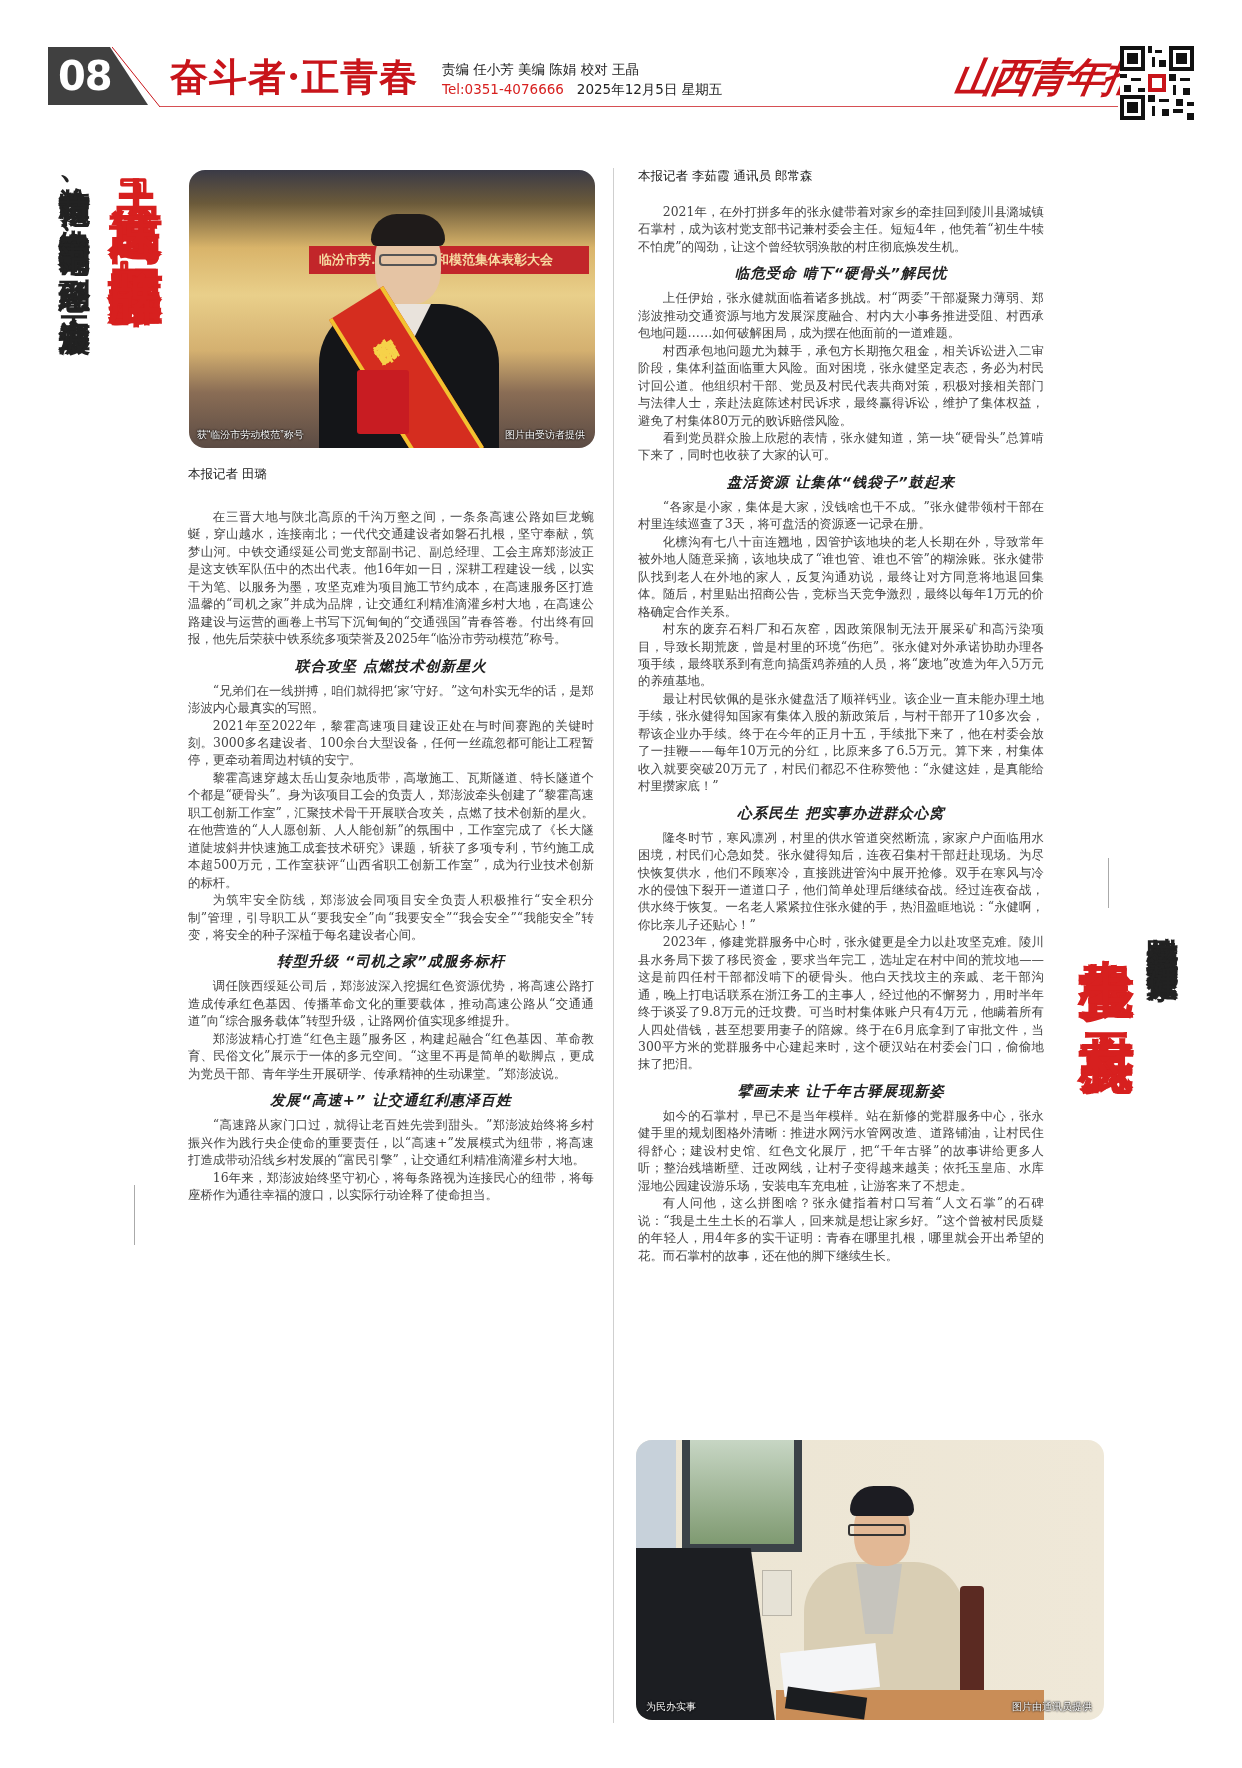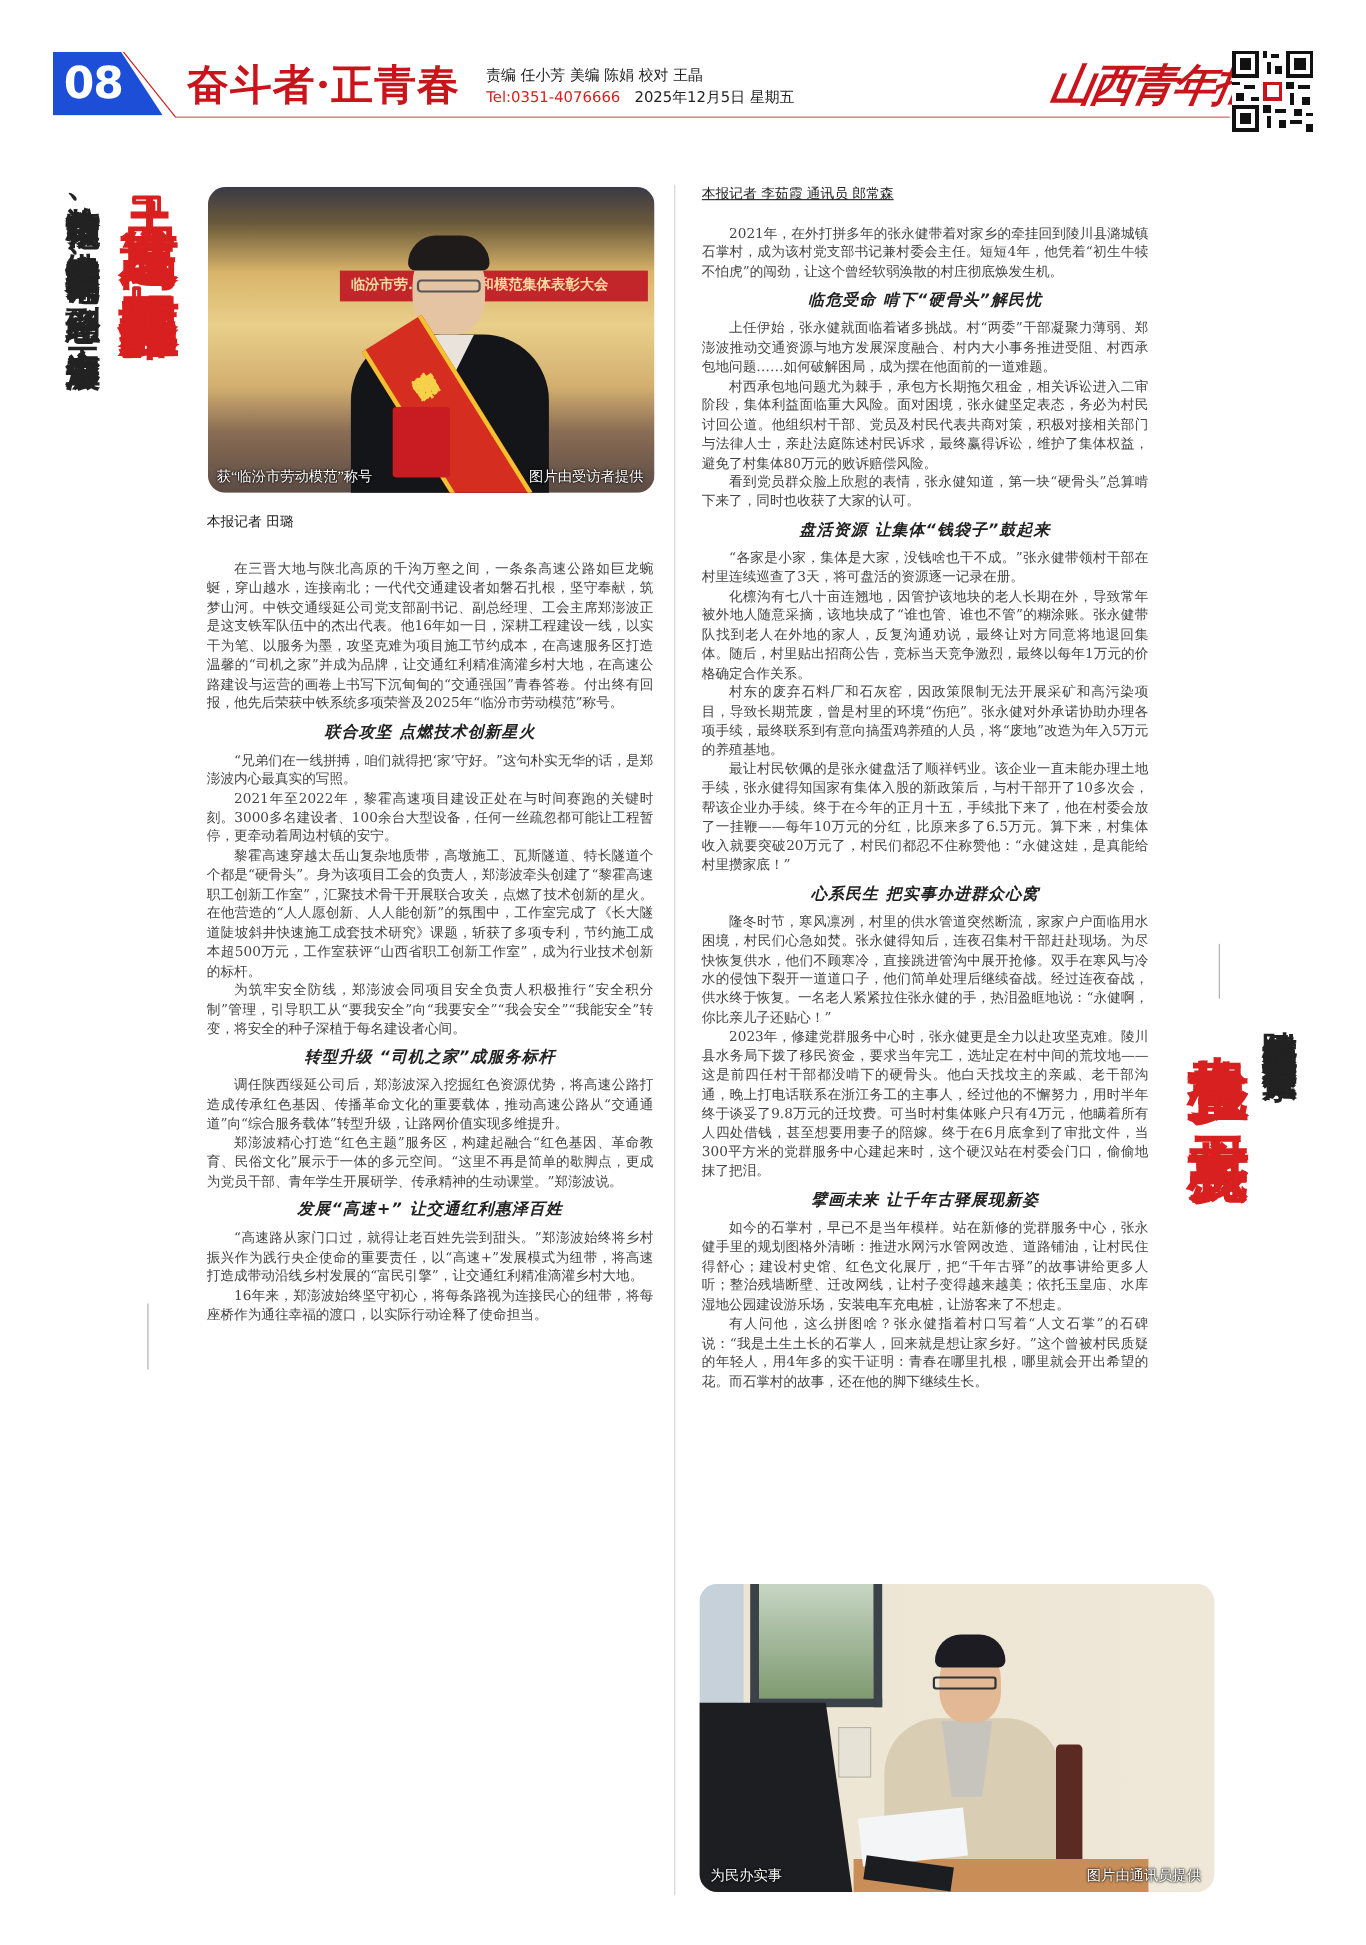--- a/index.html
+++ b/index.html
@@ -2,21 +2,21 @@
 <html><head>
 <meta charset="utf-8">
 <style>
   * { box-sizing: border-box; margin: 0; padding: 0; }
   html, body { width: 1242px; height: 1768px; background: #ffffff; overflow: hidden; }
   body { position: relative; font-family: "DejaVu Serif", "Liberation Serif", serif; color: #333; }
 
   
   .page-no {
     position: absolute; left: 48px; top: 47px; width: 100px; height: 58px;
-    background: #1d4ed8;
+    background: #404040;
     clip-path: polygon(0 0, 62% 0, 100% 100%, 0 100%);
     color: #fff; font-family: "DejaVu Sans", sans-serif; font-weight: bold;
     font-size: 40px; line-height: 58px; padding-left: 10px; letter-spacing: -1px;
   }
   .hdr-slash { position: absolute; left: 112px; top: 47px; width: 48px; height: 60px; }
   .hdr-line { position: absolute; left: 160px; top: 106px; width: 958px; height: 1px; background: #c8141a; opacity: .75; }
   .section-title {
     position: absolute; left: 170px; top: 54px; font-family: "DejaVu Serif", serif;
     font-size: 38px; font-weight: bold; color: #c8141a; letter-spacing: 1px; line-height: 46px;
   }
@@ -32,21 +32,21 @@
   
   .vtext { position: absolute; writing-mode: vertical-rl; text-orientation: upright; }
   .left-sub { left: 58px; top: 163px; font-size: 31.5px; font-weight: bold; color: #222; line-height: 34px; letter-spacing: 1.2px; font-family: "DejaVu Serif", serif; }
   .left-main { left: 104px; top: 162px; font-size: 55px; font-weight: bold; color: #d7201f; line-height: 64px; letter-spacing: 0px; font-family: "DejaVu Sans", sans-serif; }
   .right-main { left: 1075px; top: 915px; font-size: 56px; font-weight: bold; color: #d7201f; line-height: 64px; letter-spacing: 1px; font-family: "DejaVu Sans", sans-serif; }
   .right-sub { left: 1145px; top: 912px; font-size: 31.5px; font-weight: bold; color: #222; line-height: 36px; letter-spacing: 1.5px; font-family: "DejaVu Serif", serif; }
   .vline { position: absolute; width: 1px; background: #aaa; }
 
   
   .photo { position: absolute; border-radius: 16px; overflow: hidden; }
-  .photo .caption { position: absolute; bottom: 6px; font-family: Liberation Serif, serif; font-size: 13px; color: #fff; text-shadow: 0 0 2px #000, 0 0 2px #000; }
+  .photo .caption { position: absolute; bottom: 6px; font-family: Liberation Sans, sans-serif; font-size: 10px; color: #fff; text-shadow: 0 0 2px #000, 0 0 2px #000; }
   .photo1 { left: 189px; top: 170px; width: 406px; height: 278px;
     background:
       radial-gradient(ellipse 90px 110px at 205px 120px, rgba(0,0,0,0) 0, rgba(0,0,0,0) 100%),
       linear-gradient(180deg, #3a3a46 0%, #6b5a3a 12%, #d9b46a 28%, #e9cf8a 45%, #d4b070 65%, #8a6d55 80%, #5b4b44 100%);
   }
   .photo1 .banner { position: absolute; left: 120px; top: 76px; width: 280px; height: 28px; background: #c2262a; color: #f6d9a0; font-size: 13px; font-weight: bold; line-height: 28px; padding-left: 10px; font-family: "DejaVu Serif", serif; }
   .photo1 .person-head { position: absolute; left: 186px; top: 50px; width: 66px; height: 84px; background: #e5c4a4; border-radius: 46% 46% 40% 40%; }
   .photo1 .person-hair { position: absolute; left: 182px; top: 44px; width: 74px; height: 32px; background: #1f1b1a; border-radius: 40px 40px 10px 10px; }
   .photo1 .glasses { position: absolute; left: 190px; top: 84px; width: 58px; height: 12px; border: 2px solid #555; border-radius: 4px; }
   .photo1 .person-body { position: absolute; left: 130px; top: 134px; width: 180px; height: 160px; background: #141518; border-radius: 60px 60px 0 0; }
@@ -167,21 +167,21 @@
   <h3>转型升级 “司机之家”成服务标杆</h3>
   <p>调任陕西绥延公司后，郑澎波深入挖掘红色资源优势，将高速公路打造成传承红色基因、传播革命文化的重要载体，推动高速公路从“交通通道”向“综合服务载体”转型升级，让路网价值实现多维提升。</p>
   <p>郑澎波精心打造“红色主题”服务区，构建起融合“红色基因、革命教育、民俗文化”展示于一体的多元空间。“这里不再是简单的歇脚点，更成为党员干部、青年学生开展研学、传承精神的生动课堂。”郑澎波说。</p>
   <h3>发展“高速+” 让交通红利惠泽百姓</h3>
   <p>“高速路从家门口过，就得让老百姓先尝到甜头。”郑澎波始终将乡村振兴作为践行央企使命的重要责任，以“高速+”发展模式为纽带，将高速打造成带动沿线乡村发展的“富民引擎”，让交通红利精准滴灌乡村大地。</p>
   <p>16年来，郑澎波始终坚守初心，将每条路视为连接民心的纽带，将每座桥作为通往幸福的渡口，以实际行动诠释了使命担当。</p>
 </div>
 
 <div class="divider"></div>
 
-<div class="byline" style="left:638px; top:168px;text-decoration:underline;">本报记者 李茹霞 通讯员 郎常森</div>
+<div class="byline" style="left:638px; top:168px;">本报记者 李茹霞 通讯员 郎常森</div>
 <div class="col col-right">
   <p>2021年，在外打拼多年的张永健带着对家乡的牵挂回到陵川县潞城镇石掌村，成为该村党支部书记兼村委会主任。短短4年，他凭着“初生牛犊不怕虎”的闯劲，让这个曾经软弱涣散的村庄彻底焕发生机。</p>
   <h3>临危受命 啃下“硬骨头”解民忧</h3>
   <p>上任伊始，张永健就面临着诸多挑战。村“两委”干部凝聚力薄弱、郑澎波推动交通资源与地方发展深度融合、村内大小事务推进受阻、村西承包地问题……如何破解困局，成为摆在他面前的一道难题。</p>
   <p>村西承包地问题尤为棘手，承包方长期拖欠租金，相关诉讼进入二审阶段，集体利益面临重大风险。面对困境，张永健坚定表态，务必为村民讨回公道。他组织村干部、党员及村民代表共商对策，积极对接相关部门与法律人士，亲赴法庭陈述村民诉求，最终赢得诉讼，维护了集体权益，避免了村集体80万元的败诉赔偿风险。</p>
   <p>看到党员群众脸上欣慰的表情，张永健知道，第一块“硬骨头”总算啃下来了，同时也收获了大家的认可。</p>
   <h3>盘活资源 让集体“钱袋子”鼓起来</h3>
   <p>“各家是小家，集体是大家，没钱啥也干不成。”张永健带领村干部在村里连续巡查了3天，将可盘活的资源逐一记录在册。</p>
   <p>化檩沟有七八十亩连翘地，因管护该地块的老人长期在外，导致常年被外地人随意采摘，该地块成了“谁也管、谁也不管”的糊涂账。张永健带队找到老人在外地的家人，反复沟通劝说，最终让对方同意将地退回集体。随后，村里贴出招商公告，竞标当天竞争激烈，最终以每年1万元的价格确定合作关系。</p>
   <p>村东的废弃石料厂和石灰窑，因政策限制无法开展采矿和高污染项目，导致长期荒废，曾是村里的环境“伤疤”。张永健对外承诺协助办理各项手续，最终联系到有意向搞蛋鸡养殖的人员，将“废地”改造为年入5万元的养殖基地。</p>

